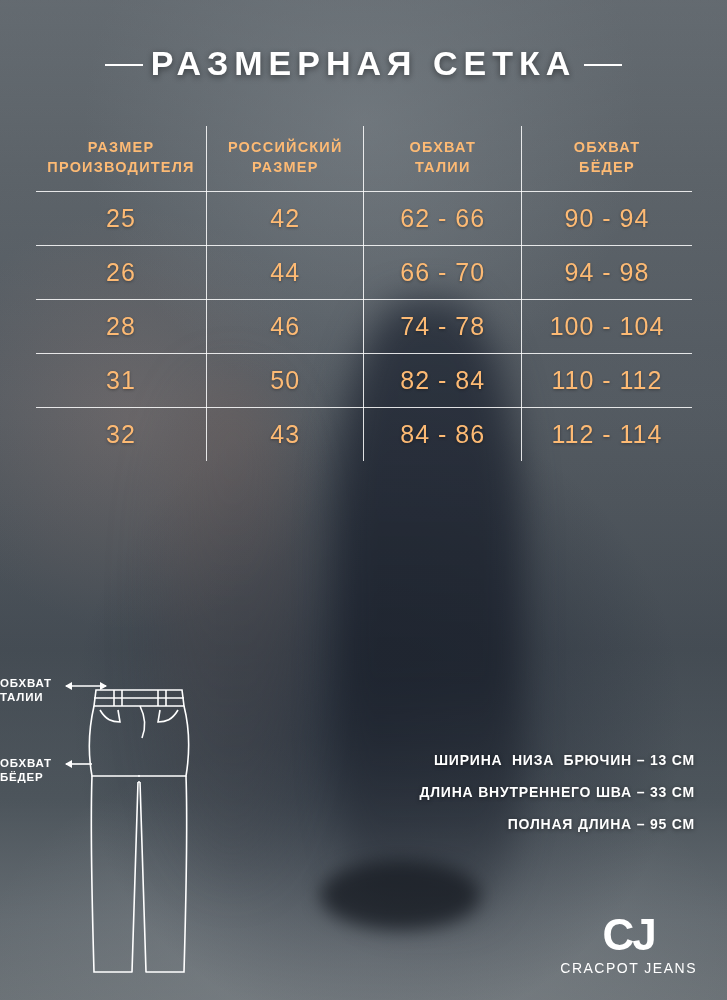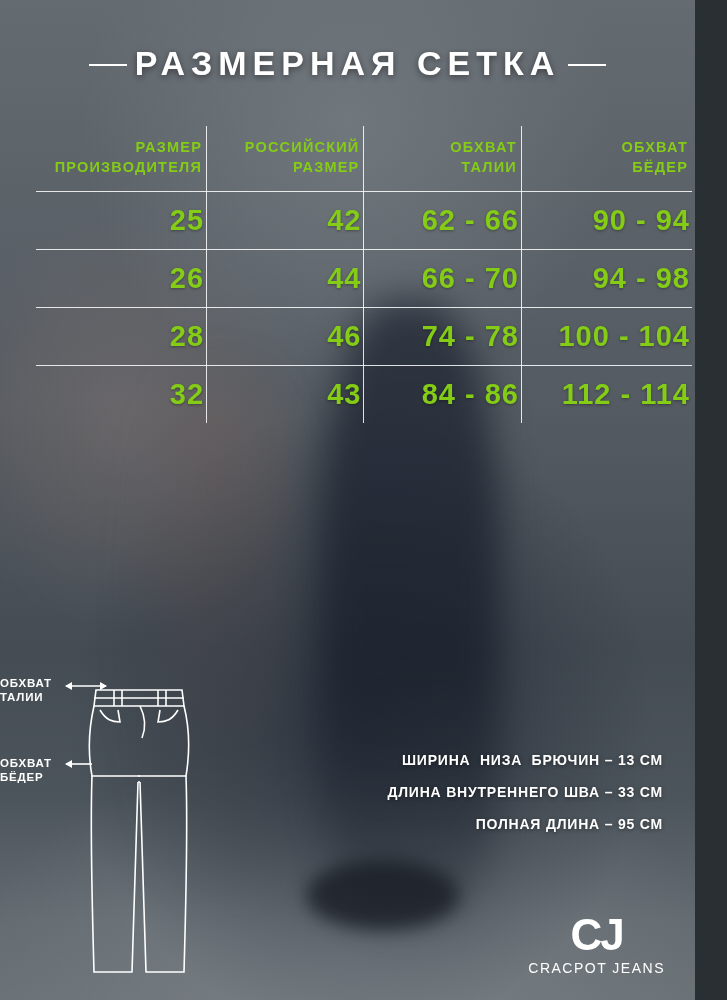--- a/index.html
+++ b/index.html
@@ -2,27 +2,26 @@
 <html><head>
 <meta charset="utf-8">
 <style>
   html, body {
     margin: 0;
     padding: 0;
     background: #2a2f33;
   }
   .page {
     position: relative;
-    width: 668px;
+    width: 727px;
     height: 1000px;
     overflow: hidden;
     font-family: "Liberation Sans", sans-serif;
     color: #ffffff;
     background: #4a5055;
-    padding-left: 27px;
   }
   
   .bg {
     position: absolute;
     inset: 0;
     background:
       radial-gradient(ellipse 55% 40% at 50% 12%, rgba(150,158,164,0.55), rgba(150,158,164,0) 70%),
       radial-gradient(ellipse 40% 30% at 18% 42%, rgba(170,140,130,0.30), rgba(170,140,130,0) 70%),
       radial-gradient(ellipse 60% 45% at 52% 72%, rgba(40,48,62,0.85), rgba(40,48,62,0) 70%),
       radial-gradient(ellipse 70% 30% at 50% 96%, rgba(190,196,200,0.40), rgba(190,196,200,0) 75%),
@@ -103,36 +102,36 @@
   .table {
     position: absolute;
     left: 36px;
     top: 126px;
     width: 656px;
     border-collapse: collapse;
     table-layout: fixed;
   }
   .table td, .table th {
     border: 1px solid rgba(255,255,255,0.85);
-    text-align: right;
-    color: #84cc16;
+    text-align: center;
+    color: #fdba74;
   }
   .table thead th {
     font-size: 14.5px;
     font-weight: bold;
     letter-spacing: 1.2px;
     line-height: 1.35;
     padding: 12px 4px 14px;
     border-top: none;
   }
   .table thead th:first-child { border-left: none; }
   .table thead th:last-child { border-right: none; }
   .table tbody td {
-    font-size: 29px;
-    font-weight: bold;
+    font-size: 25px;
+    font-weight: normal;
     padding: 12px 2px;
     letter-spacing: 1px;
     text-shadow: 0 1px 3px rgba(0,0,0,0.35);
   }
   .table tbody tr td:first-child { border-left: none; }
   .table tbody tr td:last-child { border-right: none; }
   .table tbody tr:last-child td { border-bottom: none; }
 
   
   .drawing {
@@ -231,20 +230,26 @@
           <td>66 - 70</td>
           <td>94 - 98</td>
         </tr>
         <tr>
           <td>28</td>
           <td>46</td>
           <td>74 - 78</td>
           <td>100 - 104</td>
         </tr>
         <tr>
+          <td>31</td>
+          <td>50</td>
+          <td>82 - 84</td>
+          <td>110 - 112</td>
+        </tr>
+        <tr>
           <td>32</td>
           <td>43</td>
           <td>84 - 86</td>
           <td>112 - 114</td>
         </tr>
       </tbody>
   </table>
 
   <div class="drawing">
     <div class="label-waist">ОБХВАТ<br>ТАЛИИ</div>

